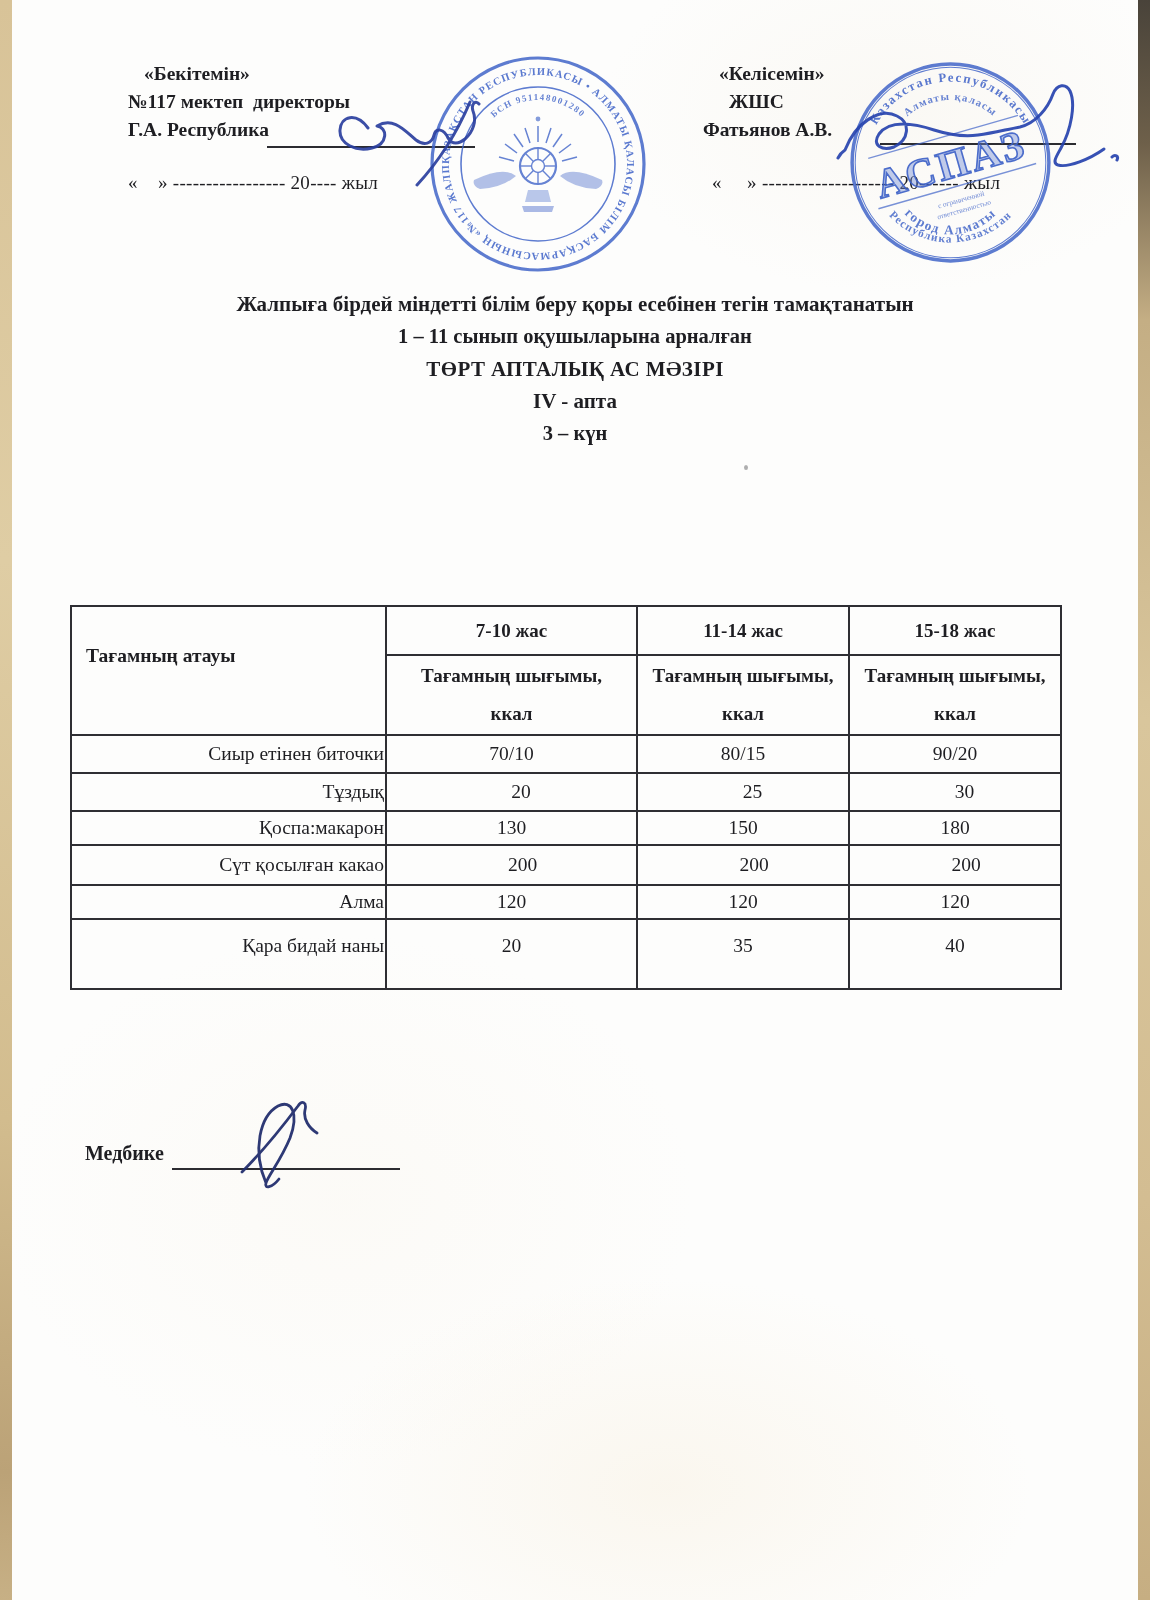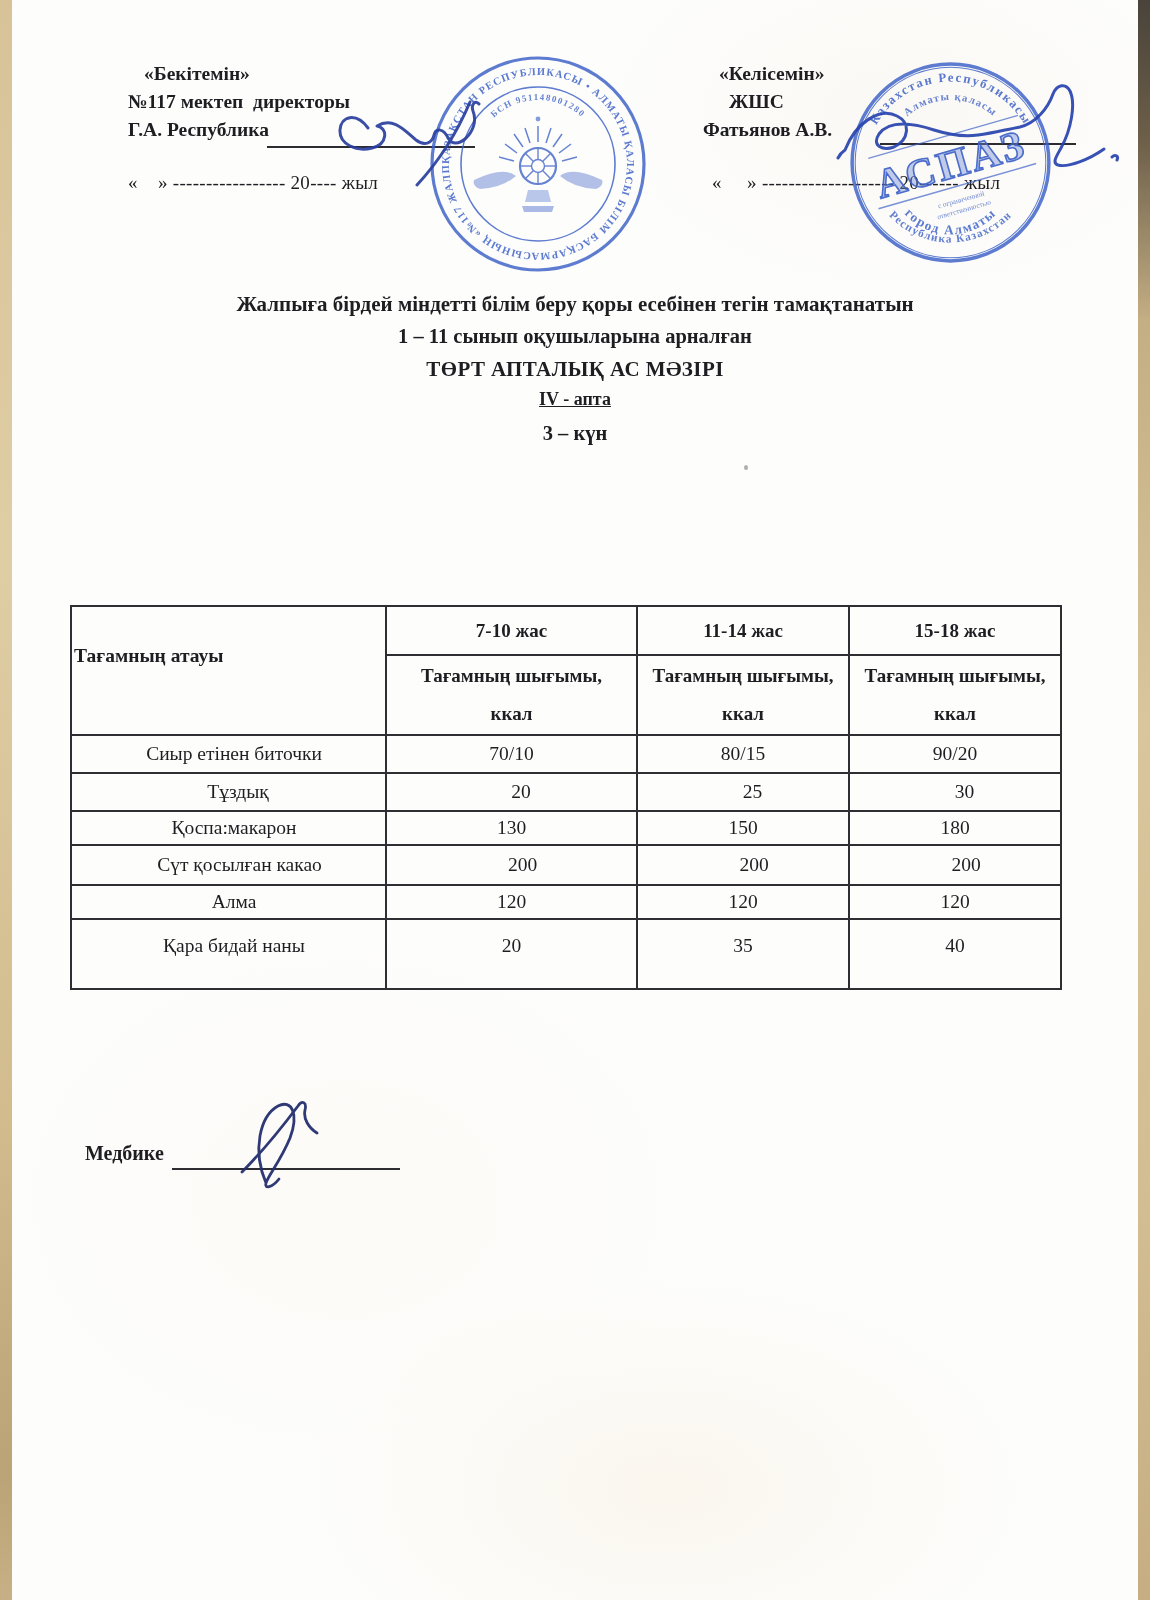--- a/index.html
+++ b/index.html
@@ -20,35 +20,35 @@
     background:linear-gradient(180deg,#49433a 0%,#6e604a 9%,#c4ae84 20%,#d9c69c 45%,#d3bd92 75%,#c6ae82 100%);}
   .hdr-block{position:absolute;font-weight:bold;font-size:19.5px;line-height:28px;white-space:nowrap;}
   .hdr-block .ind1{padding-left:16px;}
   .hdr-block .ind2{padding-left:26px;}
   .dateline{position:absolute;font-weight:normal;font-size:19px;white-space:nowrap;letter-spacing:.3px;}
   .uline{position:absolute;height:2px;background:#2c2c31;}
   .titles{position:absolute;top:292px;left:0;width:1150px;text-align:center;font-weight:bold;}
   .titles .t1{font-size:21px;height:33px;}
   .titles .t2{font-size:20.5px;height:32px;}
   .titles .t3{font-size:21px;letter-spacing:.4px;height:32px;}
-  .titles .t4{font-size:18px;height:33px;text-decoration:underline;}
+  .titles .t4{font-size:21px;height:33px;}
   .titles .t5{font-size:20.5px;height:32px;}
   table.menu{
     position:absolute;left:70px;top:605px;width:990px;
     border-collapse:collapse;table-layout:fixed;
   }
   table.menu col.c1{width:315px;} table.menu col.c2{width:251px;}
   table.menu col.c3{width:212px;} table.menu col.c4{width:212px;}
   table.menu th,table.menu td{border:2px solid #2e2e33;background:transparent;}
   th.dishhdr{font-size:19.5px;font-weight:bold;text-align:left;vertical-align:middle;
-    padding:0 6px 30px 2px;}
+    padding:0 6px 30px 14px;}
   th.agehdr{font-size:19px;font-weight:bold;text-align:center;vertical-align:middle;height:45px;}
   th.subhdr{font-size:19px;font-weight:bold;text-align:center;vertical-align:middle;
     height:78px;line-height:38px;padding:0 14px;border-bottom-width:3px;border-radius:6px;}
-  td.name{font-size:19.5px;font-weight:normal;text-align:center;padding-left:12px;vertical-align:middle;}
+  td.name{font-size:19.5px;font-weight:normal;text-align:right;padding-left:12px;vertical-align:middle;}
   td.num{font-size:19.5px;font-weight:normal;text-align:center;vertical-align:middle;border-radius:16px;}
   tr.r1 td{height:34px;} tr.r2 td{height:34px;padding-left:20px;} tr.r3 td{height:30px;}
   tr.r4 td{height:36px;padding-left:23px;} tr.r5 td{height:30px;}
   tr.r6 td{height:52px;vertical-align:top;padding-top:15px;}
   .medbike{position:absolute;left:85px;top:1142px;font-weight:bold;font-size:20px;}
   .stamp{position:absolute;filter:blur(.45px);opacity:.93;}
   .sig-layer{position:absolute;left:0;top:0;width:1150px;height:1600px;pointer-events:none;filter:blur(.25px);}
   .speck{position:absolute;left:744px;top:465px;width:4px;height:5px;border-radius:50%;
     background:#6d6d70;opacity:.55;}
 </style>

